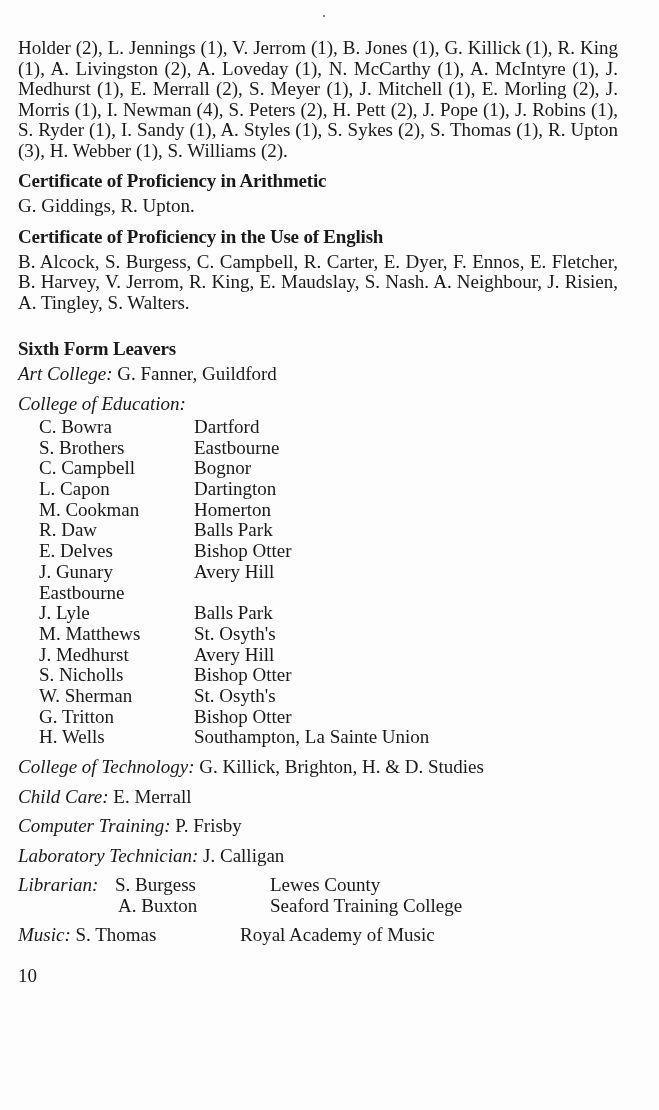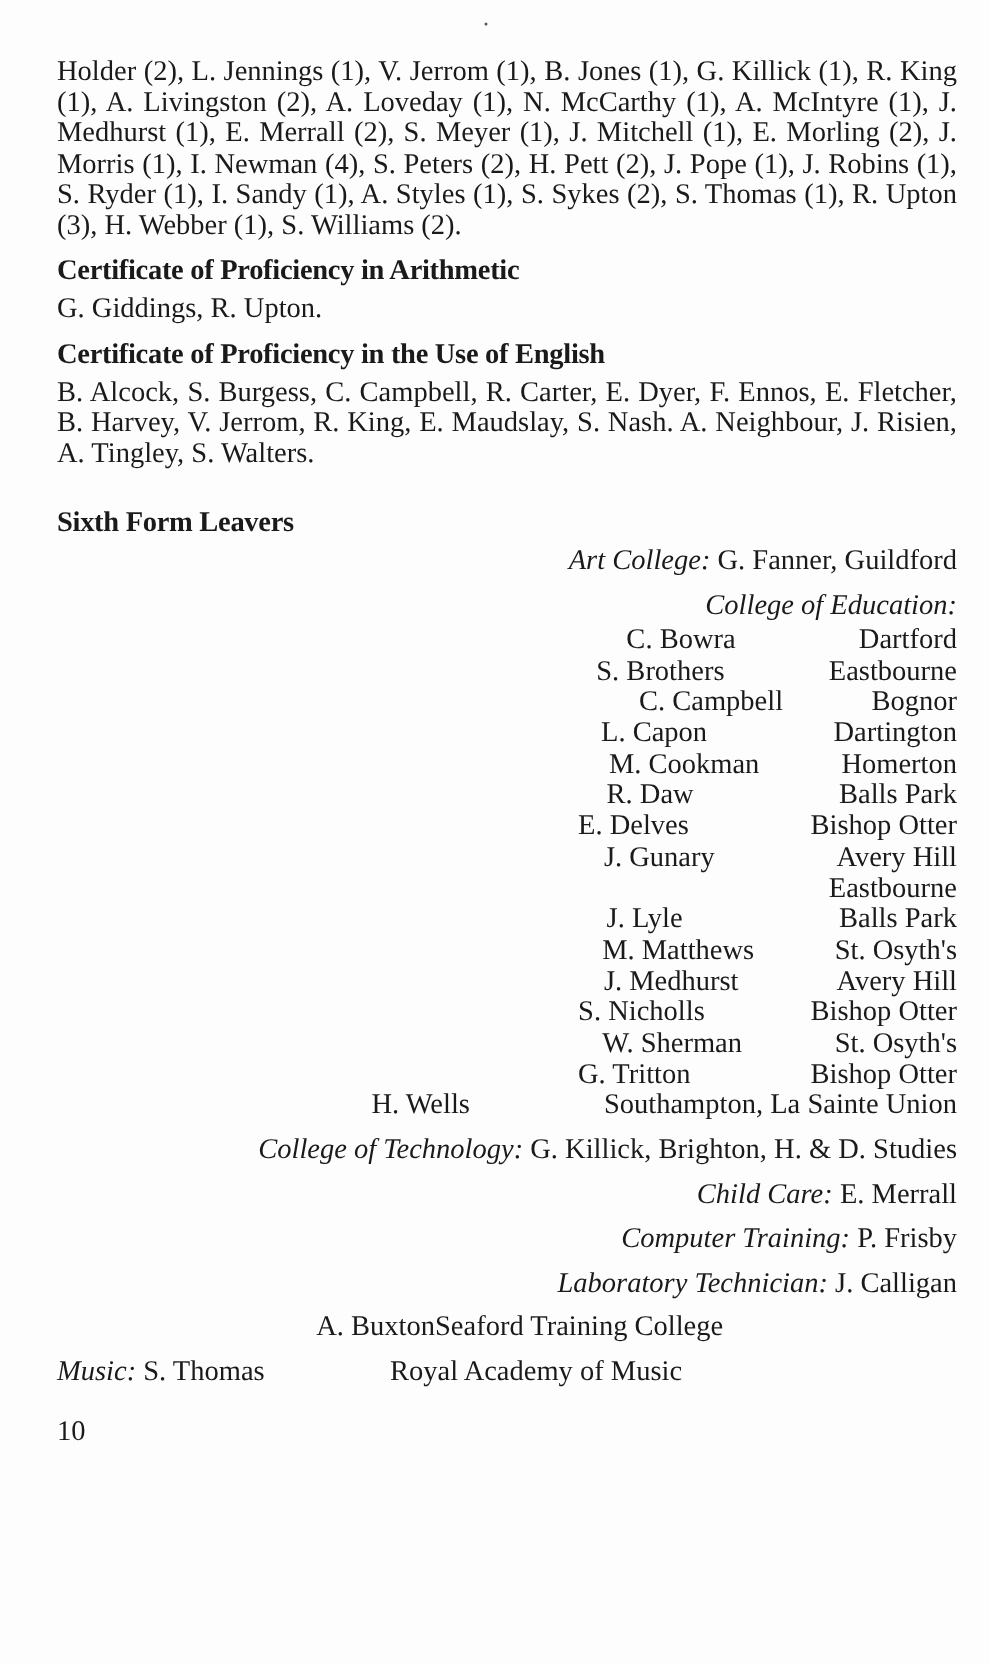--- a/index.html
+++ b/index.html
@@ -1,28 +1,28 @@
 <!DOCTYPE html>
 <html><head>
   <meta charset="utf-8">
   <style>
     html, body { margin: 0; padding: 0; }
     body {
       width: 659px; height: 1110px; background: #fdfdfd; color: #1a1a1a;
       font-family: "Liberation Serif", "DejaVu Serif", serif;
       position: relative; overflow: hidden;
     }
-    .page { position: absolute; left: 38px; top: 38px; width: 600px; font-size: 19px; line-height: 20.5px; }
+    .page { position: absolute; left: 18px; top: 38px; width: 600px; font-size: 19px; line-height: 20.5px; }
     .para { text-align: justify; margin: 0; }
     .heading { font-weight: bold; font-size: 19px; margin: 10px 0 5px 0; line-height: 20px; letter-spacing: -0.2px; }
     .heading.big-gap { margin-top: 26px; }
-    .line-item { margin: 0 0 9px 0; text-align: right; }
+    .line-item { margin: 0 0 9px 0; }
     .cat { font-style: italic; }
     .edu-table { margin-left: 21px; margin-top: -6px; margin-bottom: 9px; }
-    .edu-row { display: flex; height: 20.7px; line-height: 20.7px; justify-content: flex-end; }
+    .edu-row { display: flex; height: 20.7px; line-height: 20.7px; }
     .edu-name { width: 155px; }
     .lib-row { display: flex; line-height: 20.7px; }
     .lib-label { width: 97px; }
     .lib-name { width: 155px; }
     .lib-row.sub .lib-label { width: 100px; }
     .music-row { display: flex; margin: 0 0 9px 0; }
     .music-left { width: 222px; }
     .page-number { margin-top: 20px; font-family: Liberation Serif, serif; }
     .dot { position: absolute; left: 323px; top: 15px; width: 2px; height: 2px; background: #555; border-radius: 1px; }
   </style>
@@ -127,20 +127,25 @@
 
   <div class="line-item">
     <span class="cat">Computer Training:</span><span> P. Frisby</span>
   </div>
 
   <div class="line-item">
     <span class="cat">Laboratory Technician:</span><span> J. Calligan</span>
   </div>
 
   <div class="line-item">
+    <div class="lib-row">
+      <span class="lib-label cat">Librarian:</span>
+      <span class="lib-name">S. Burgess</span>
+      <span>Lewes County</span>
+    </div>
     <div class="lib-row sub">
       <span class="lib-label"></span>
       <span class="lib-name" style="width:152px">A. Buxton</span>
       <span>Seaford Training College</span>
     </div>
   </div>
 
 
   <div class="music-row">
     <span class="music-left"><span class="cat">Music:</span><span> S. Thomas</span></span>

